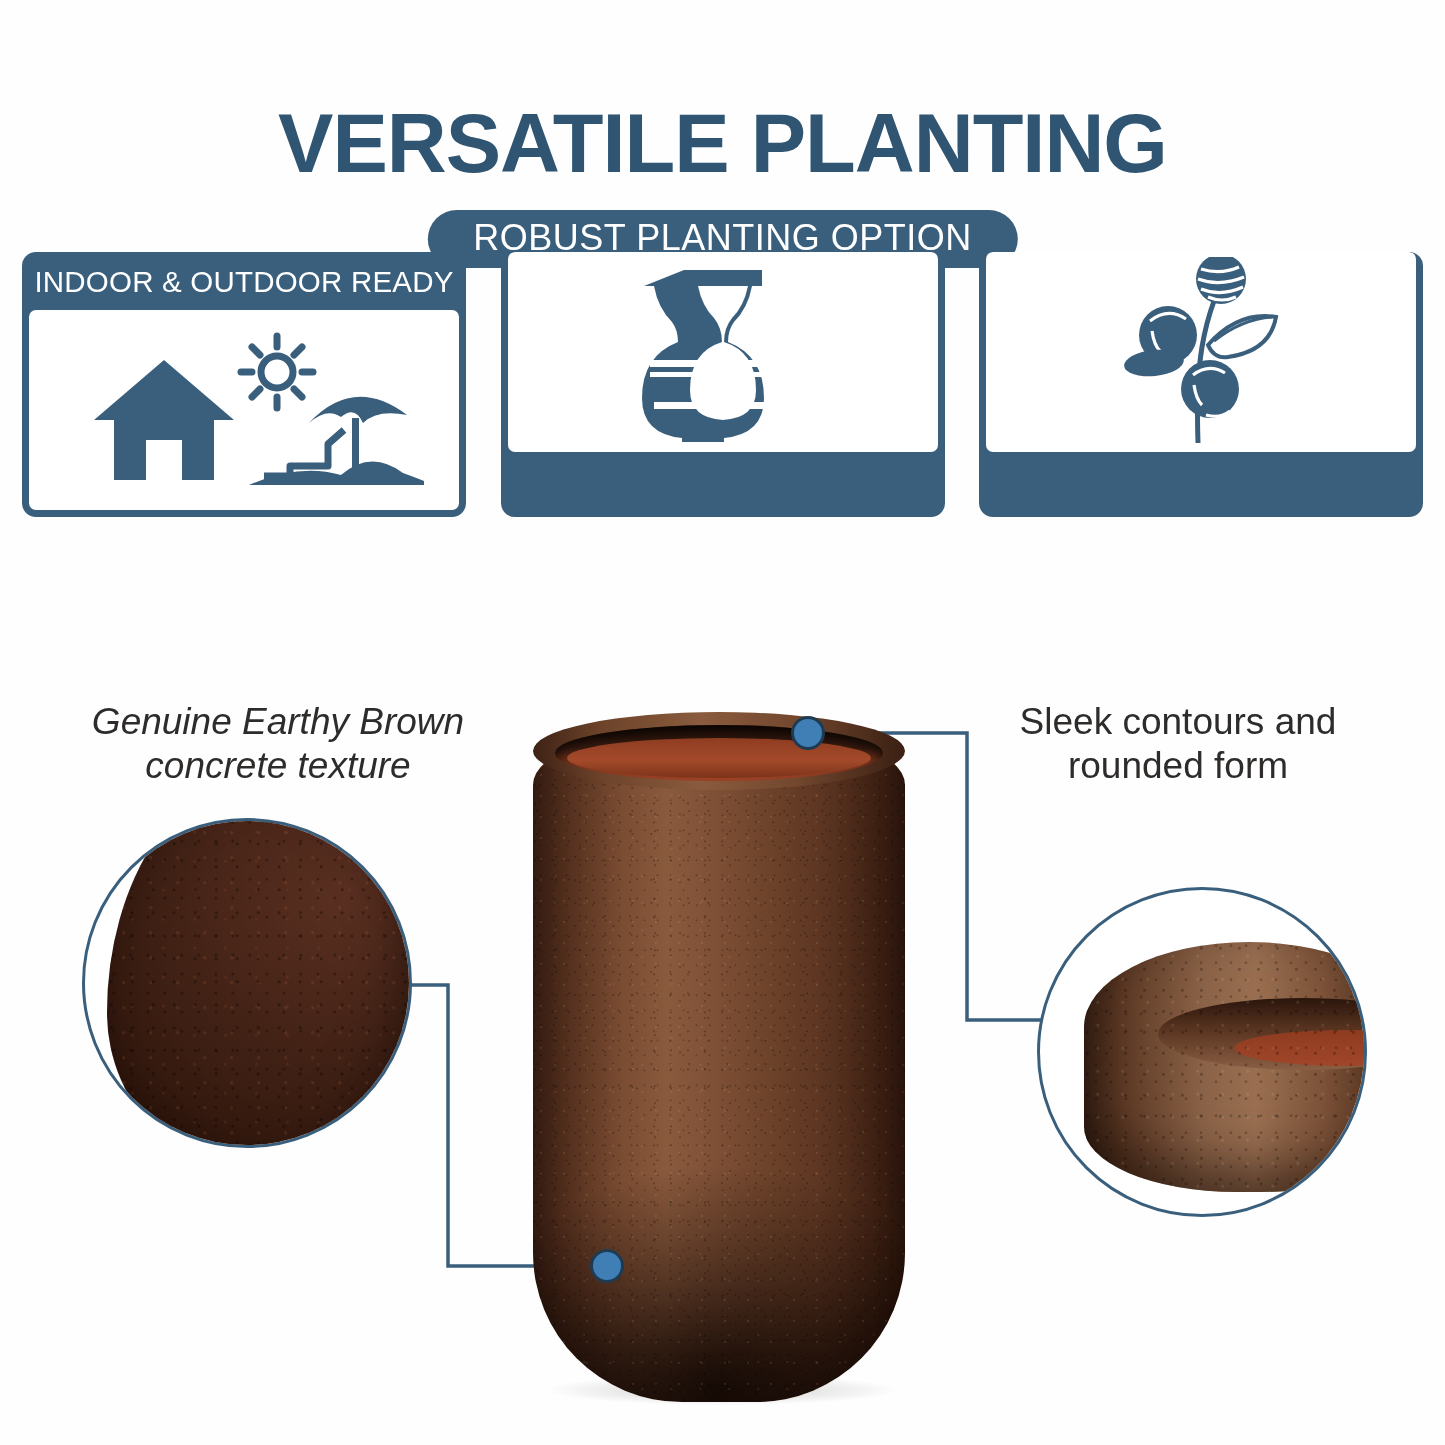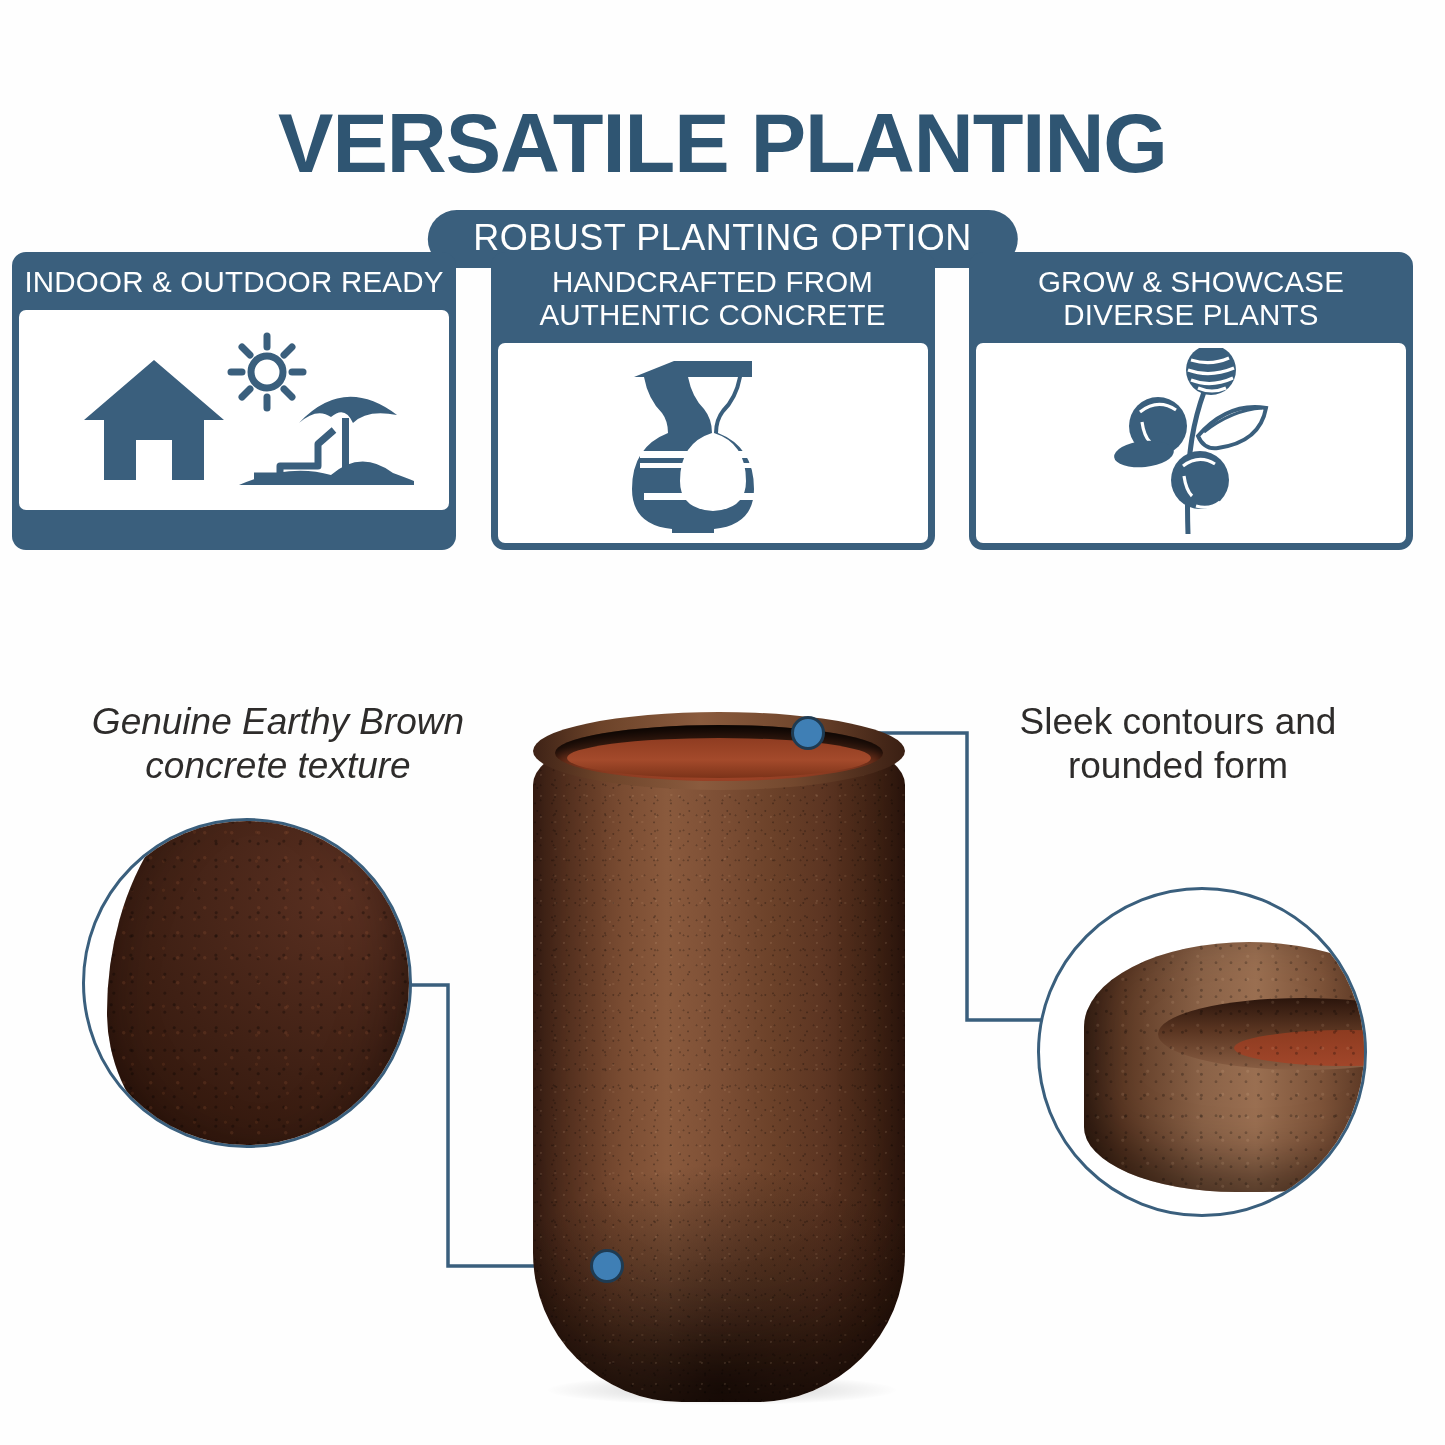--- a/index.html
+++ b/index.html
@@ -44,21 +44,21 @@
     padding: 10px 46px 12px 46px;
     border-radius: 32px;
     line-height: 1.0;
     margin-top: 42px;
   }
 
   
   #cards {
     position: absolute;
     top: 252px;
-    left: 12px;
+    left: 22px;
     width: 1401px;
     display: flex;
     justify-content: space-between;
   }
   .card {
     width: 444px;
     background: #3a5f7d;
     border-radius: 14px;
     padding: 0;
     box-sizing: border-box;
@@ -297,34 +297,32 @@
           <g fill="none" stroke="#3a5f7d" stroke-width="7" stroke-linejoin="round">
             <path d="M200 156 l26 0 l0 -10 l38 0 l0 -22 l16 -14"></path>
           </g>
           <path d="M185 165 q50 -22 92 -10 q30 -26 62 -2 q22 8 30 12 z" fill="#3a5f7d"></path>
         </g>
       </svg>
     </div>
   </div>
 
   <div class="card">
-    <div class="card-title">HANDCRAFTED FROM AUTHENTIC CONCRETE</div>
     <div class="card-body">
       <svg width="190" height="180" viewBox="0 0 190 180">
         <path d="M56 8 h78 v16 h-10 q-4 22 -18 36 q-6 8 -6 20 q36 14 36 56 q0 36 -40 40 v6 h14 v10 h-70 v-10 h14 v-6 q-40 -4 -40 -40 q0 -42 36 -56 q0 -12 -6 -20 q-14 -14 -18 -36 h-10 z
                  M70 24 q4 20 16 32 q8 10 8 24 q-32 10 -32 48 q0 28 33 30 q33 -2 33 -30 q0 -38 -32 -48 q0 -14 8 -24 q12 -12 16 -32 z" fill="#3a5f7d"></path>
         <rect x="22" y="98" width="146" height="7" fill="#ffffff"></rect>
         <rect x="22" y="110" width="146" height="5" fill="#ffffff"></rect>
         <rect x="26" y="140" width="140" height="7" fill="#ffffff"></rect>
       </svg>
     </div>
   </div>
 
   <div class="card">
-    <div class="card-title">GROW &amp; SHOWCASE DIVERSE PLANTS</div>
     <div class="card-body">
       <svg width="230" height="190" viewBox="0 0 230 190">
 
         <path d="M112 186 q-2 -60 4 -96 q4 -24 12 -46" stroke="#3a5f7d" stroke-width="5" fill="none"></path>
 
         <circle cx="135" cy="22" r="25" fill="#3a5f7d"></circle>
         <g stroke="#ffffff" stroke-width="3.2" fill="none">
           <path d="M115 12 q20 6 38 -2"></path>
           <path d="M112 22 q22 8 46 -2"></path>
           <path d="M115 32 q20 8 42 -2"></path>

